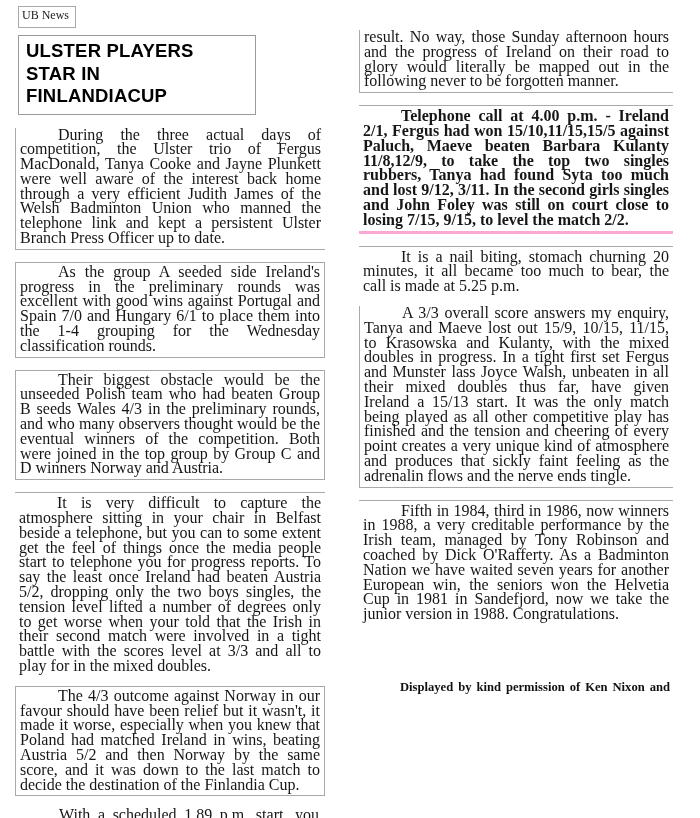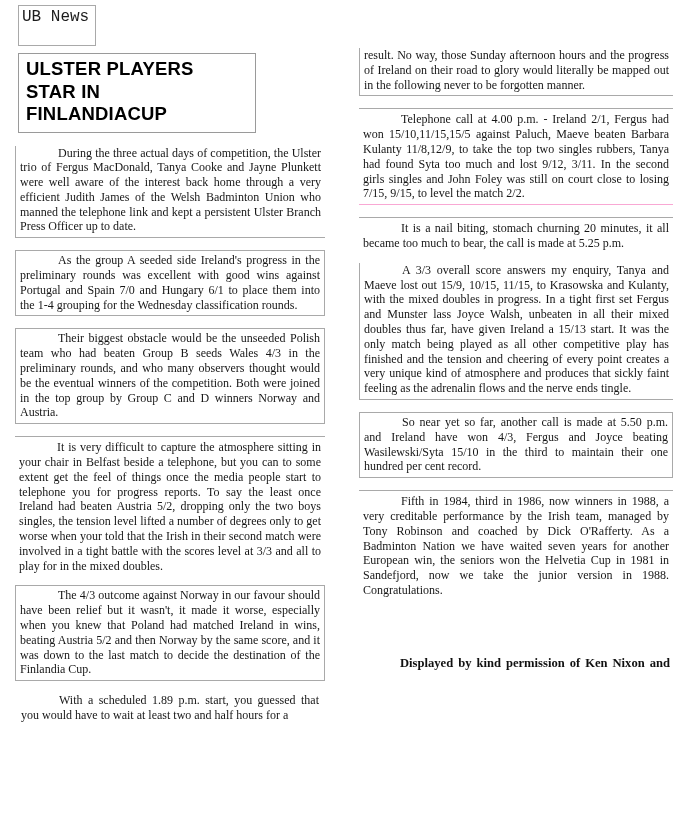--- a/index.html
+++ b/index.html
@@ -10,65 +10,64 @@
     box-sizing: border-box;
     background: #ffffff;
     padding: 5px 30px 0 18px;
     font-family: "Liberation Serif", serif;
     color: #161616;
     overflow: hidden;
   }
   .masthead {
     display: inline-block;
     border: 1px solid #a9a9a9;
-    font-size: 16px;
+    font-size: 12px;
     line-height: 1.25;
-    padding: 1px 6px 18px 3px;
+    padding: 1px 6px 4px 3px;
     color: #1c1c1c;
-    font-family: Liberation Mono, monospace;
   }
   .cols { display: flex; gap: 40px; margin-top: 2px; }
   .col-left  { width: 304px; flex: none; }
   .col-right { width: 308px; flex: none; }
   .headline-box {
     border: 1px solid #9a9a9a;
     width: 219px;
     padding: 4px 10px 6px 7px;
     margin: 5px 0 13px 0;
     font-family: "Liberation Sans", sans-serif;
     font-weight: bold;
     font-size: 18.5px;
     line-height: 22.5px;
     letter-spacing: 0.2px;
     color: #000000;
   }
   .para {
-    font-size: 12px;
+    font-size: 16px;
     line-height: 14.8px;
     text-align: justify;
     text-indent: 38px;
     margin: 0 0 12px 0;
     padding: 0 3px;
   }
   .no-indent { text-indent: 0; }
   .b-box {
     border: 1px solid #a9a9a9;
     padding: 2px 4px 3px 4px;
     margin-left: -3px; margin-right: -3px;
   }
   .b-top {
     border-top: 1px solid #a9a9a9;
     padding: 3px 4px 0 4px;
     margin-left: -3px; margin-right: -3px;
   }
   .b-tb {
     border-top: 1px solid #a9a9a9;
-    border-bottom: 1px solid #f9a8d4;
+    border-bottom: 3px solid #f9a8d4;
     padding: 3px 4px 3px 4px;
-    margin-left: -3px; margin-right: -3px;
+    margin-left: -3px; margin-right: -3px; font-weight: bold;
   }
   .b-lb {
     border-left: 1px solid #a9a9a9;
     border-bottom: 1px solid #a9a9a9;
     padding: 0 4px 3px 4px;
     margin-left: -3px; margin-right: -3px;
   }
   .credit {
     margin-top: 58px;
     font-weight: bold;
@@ -102,21 +101,20 @@
       <p class="para">With a scheduled 1.89 p.m. start, you guessed that you would have to wait at least two and half hours for a</p>
 
     </div>
 
     <div class="col-right">
 
       <p class="para no-indent b-lb">result. No way, those Sunday afternoon hours and the progress of Ireland on their road to glory would literally be mapped out in the following never to be forgotten manner.</p>
       <p class="para b-tb">Telephone call at 4.00 p.m. - Ireland 2/1, Fergus had won 15/10,11/15,15/5 against Paluch, Maeve beaten Barbara Kulanty 11/8,12/9, to take the top two singles rubbers, Tanya had found Syta too much and lost 9/12, 3/11. In the second girls singles and John Foley was still on court close to losing 7/15, 9/15, to level the match 2/2.</p>
       <p class="para b-top">It is a nail biting, stomach churning 20 minutes, it all became too much to bear, the call is made at 5.25 p.m.</p>
       <p class="para b-lb">A 3/3 overall score answers my enquiry, Tanya and Maeve lost out 15/9, 10/15, 11/15, to Krasowska and Kulanty, with the mixed doubles in progress. In a tight first set Fergus and Munster lass Joyce Walsh, unbeaten in all their mixed doubles thus far, have given Ireland a 15/13 start. It was the only match being played as all other competitive play has finished and the tension and cheering of every point creates a very unique kind of atmosphere and produces that sickly faint feeling as the adrenalin flows and the nerve ends tingle.</p>
-      <p class="para b-box">So near yet so far, another call is made at 5.50 p.m. and Ireland have won 4/3, Fergus and Joyce beating Wasilewski/Syta 15/10 in the third to maintain their one hundred per cent record.</p>
       <p class="para b-top">Fifth in 1984, third in 1986, now winners in 1988, a very creditable performance by the Irish team, managed by Tony Robinson and coached by Dick O'Rafferty. As a Badminton Nation we have waited seven years for another European win, the seniors won the Helvetia Cup in 1981 in Sandefjord, now we take the junior version in 1988. Congratulations.</p>
 
       <div class="credit">
         <div class="credit-l1">Displayed by kind permission of Ken Nixon and</div>
 
       </div>
 
     </div>
 
   </div>

